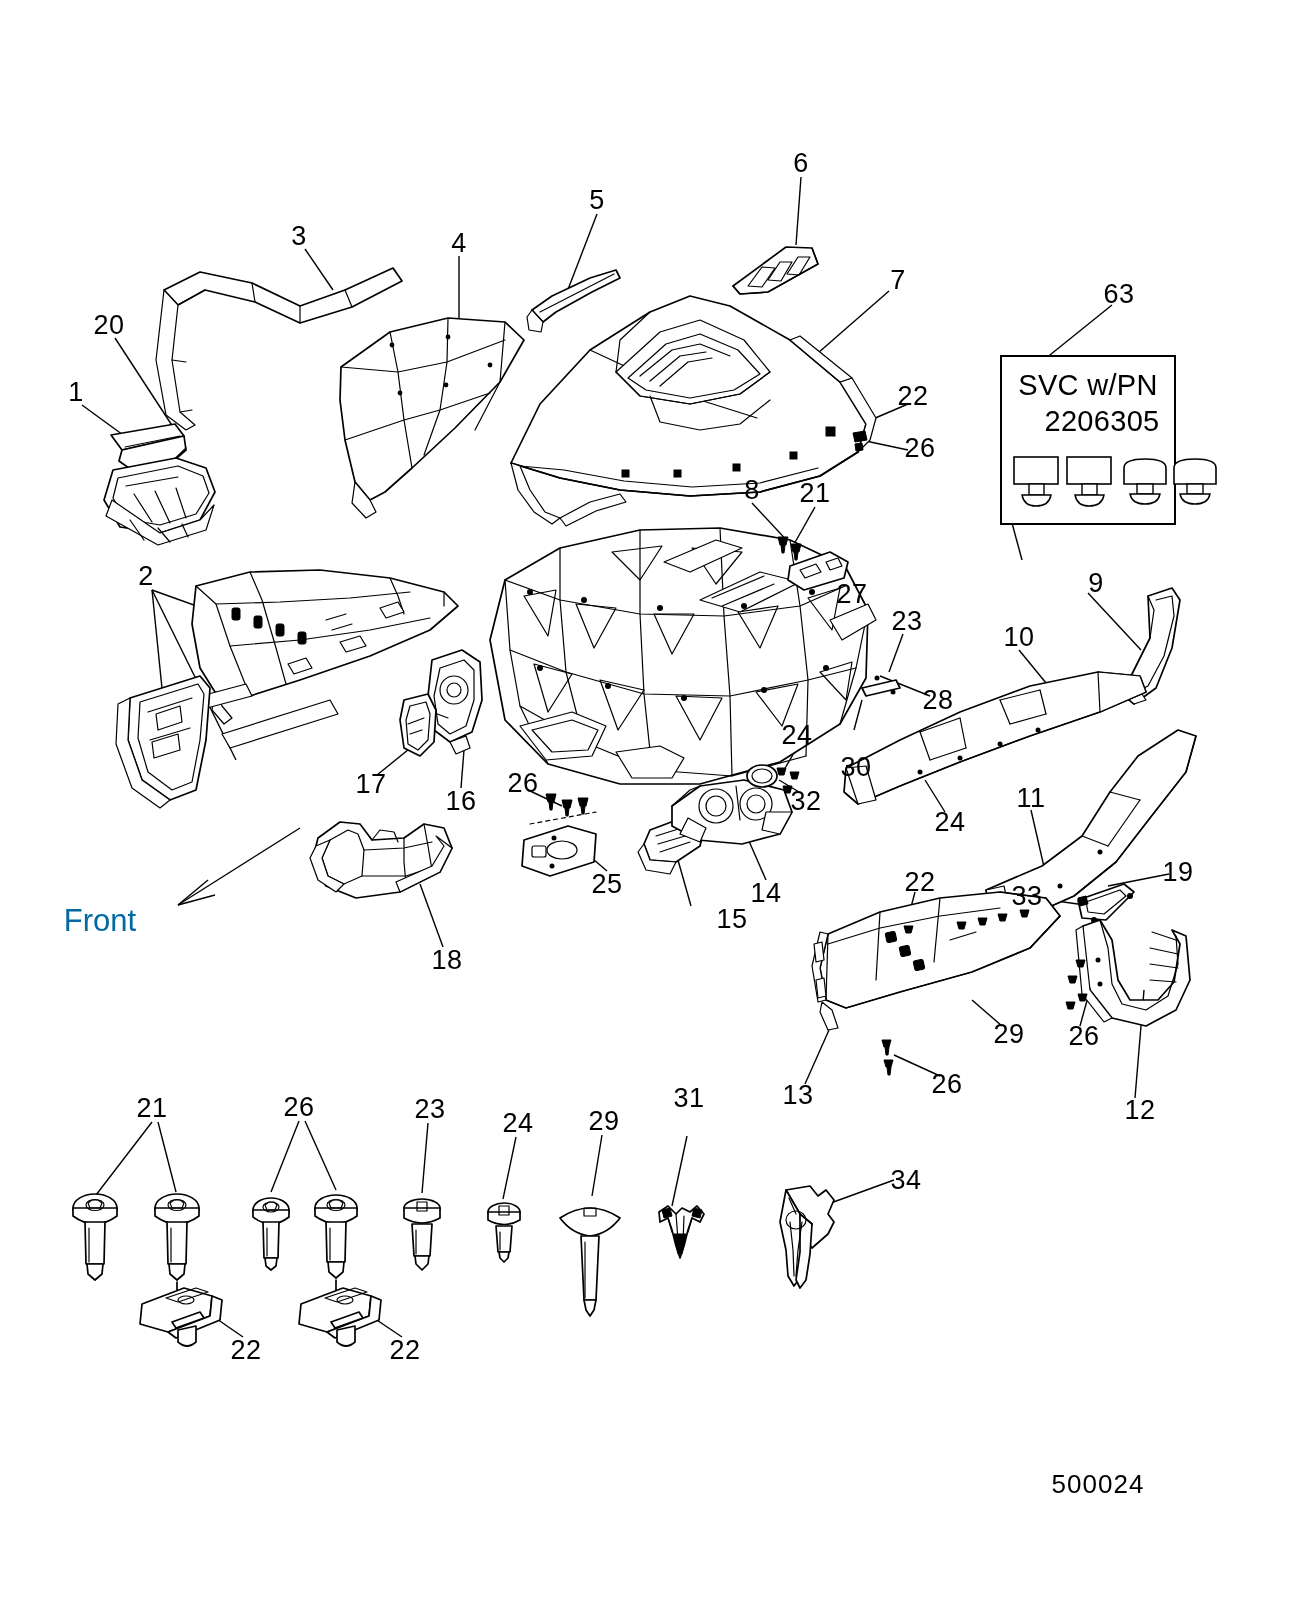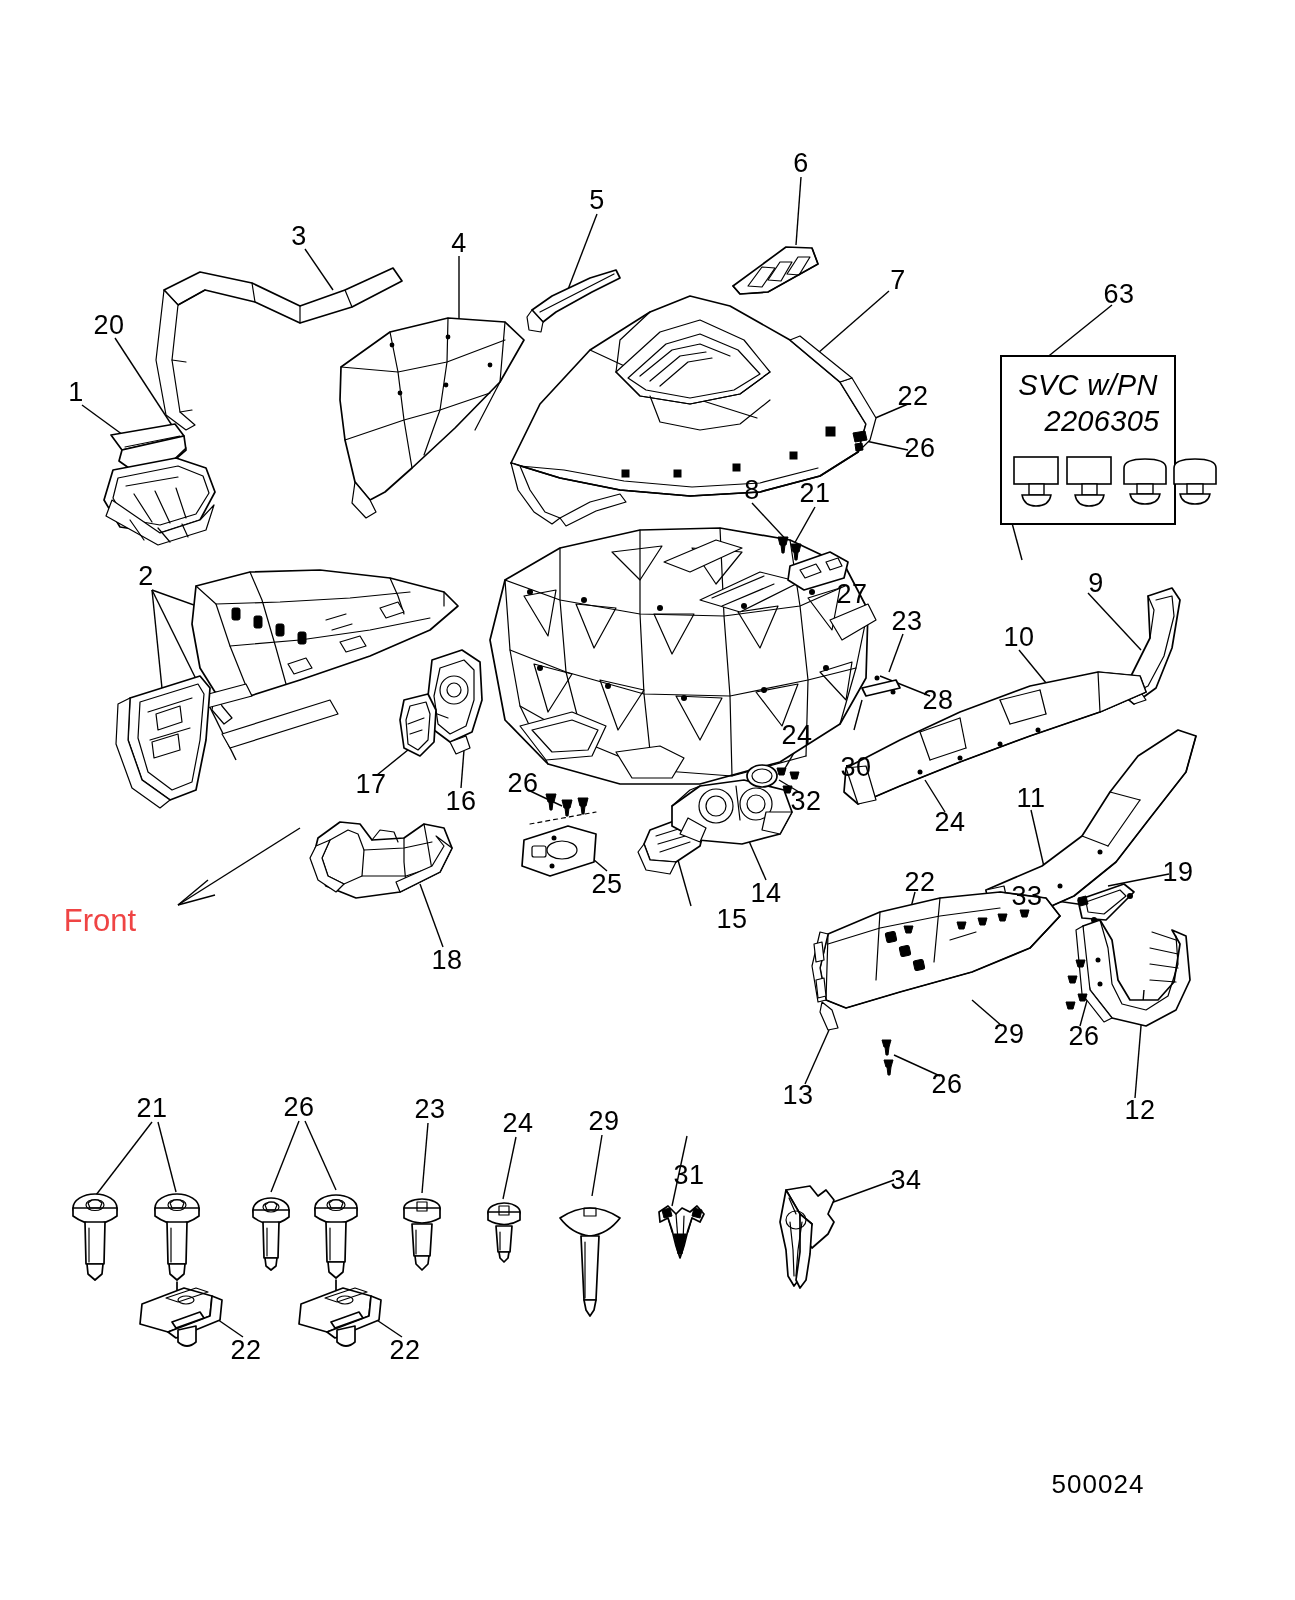--- a/index.html
+++ b/index.html
@@ -32,34 +32,33 @@
     line-height: 1;
     color: #000;
     white-space: nowrap;
     transform: translate(-50%, -50%);
     letter-spacing: 0.5px;
   }
   .front-label {
     position: absolute;
     font-family: "Liberation Sans", sans-serif;
     font-size: 31px;
-    color: #ef4444;
+    color: #0369a1;
     white-space: nowrap;
     transform: translate(-50%, -50%);
   }
   .svc-box {
     position: absolute;
     left: 1000px;
     top: 355px;
     width: 176px;
     height: 170px;
     border: 2px solid #000;
     background: #fff;
     box-sizing: border-box;
-    font-style: italic;
   }
   .svc-text {
     text-align: center;
     font-family: "Liberation Sans", sans-serif;
     font-size: 29px;
     line-height: 1.18;
     color: #000;
     padding-top: 11px;
     letter-spacing: 0.3px;
   }
@@ -645,21 +644,21 @@
   <div class="callout" style="left:815px;top:493px;">21</div>
   <div class="callout" style="left:913px;top:396px;">22</div>
   <div class="callout" style="left:907px;top:621px;">23</div>
   <div class="callout" style="left:797px;top:735px;">24</div>
   <div class="callout" style="left:607px;top:884px;">25</div>
   <div class="callout" style="left:920px;top:448px;">26</div>
   <div class="callout" style="left:852px;top:594px;">27</div>
   <div class="callout" style="left:938px;top:700px;">28</div>
   <div class="callout" style="left:1009px;top:1034px;">29</div>
   <div class="callout" style="left:856px;top:739px;margin-top:28px;">30</div>
-  <div class="callout" style="left:689px;top:1175px;">31</div>
+  <div class="callout" style="left:689px;top:1098px;">31</div>
   <div class="callout" style="left:806px;top:801px;">32</div>
   <div class="callout" style="left:1027px;top:896px;">33</div>
   <div class="callout" style="left:906px;top:1180px;">34</div>
   <div class="callout" style="left:1119px;top:294px;">63</div>
   <div class="callout" style="left:950px;top:822px;">24</div>
   <div class="callout" style="left:523px;top:783px;">26</div>
   <div class="callout" style="left:1084px;top:1036px;">26</div>
   <div class="callout" style="left:920px;top:882px;">22</div>
   <div class="callout" style="left:947px;top:1084px;">26</div>
   <div class="callout" style="left:152px;top:1108px;">21</div>

